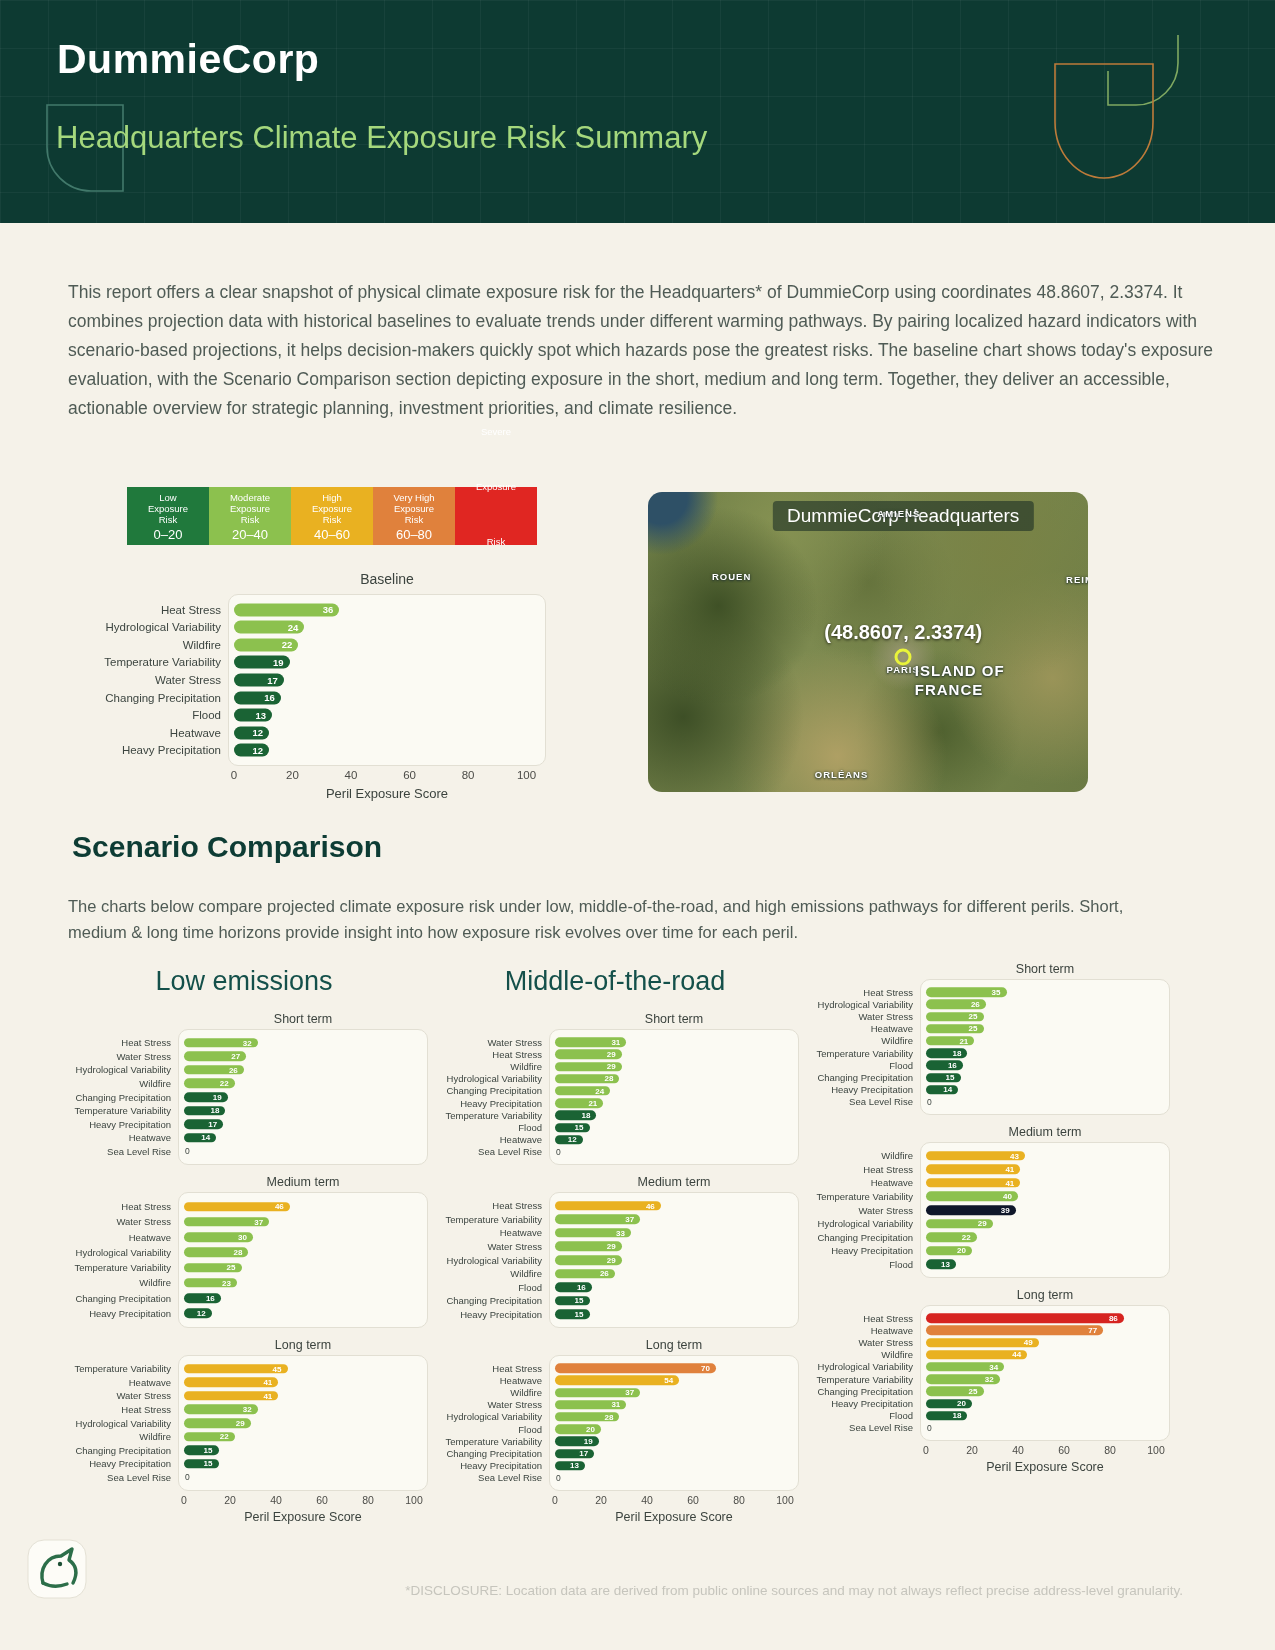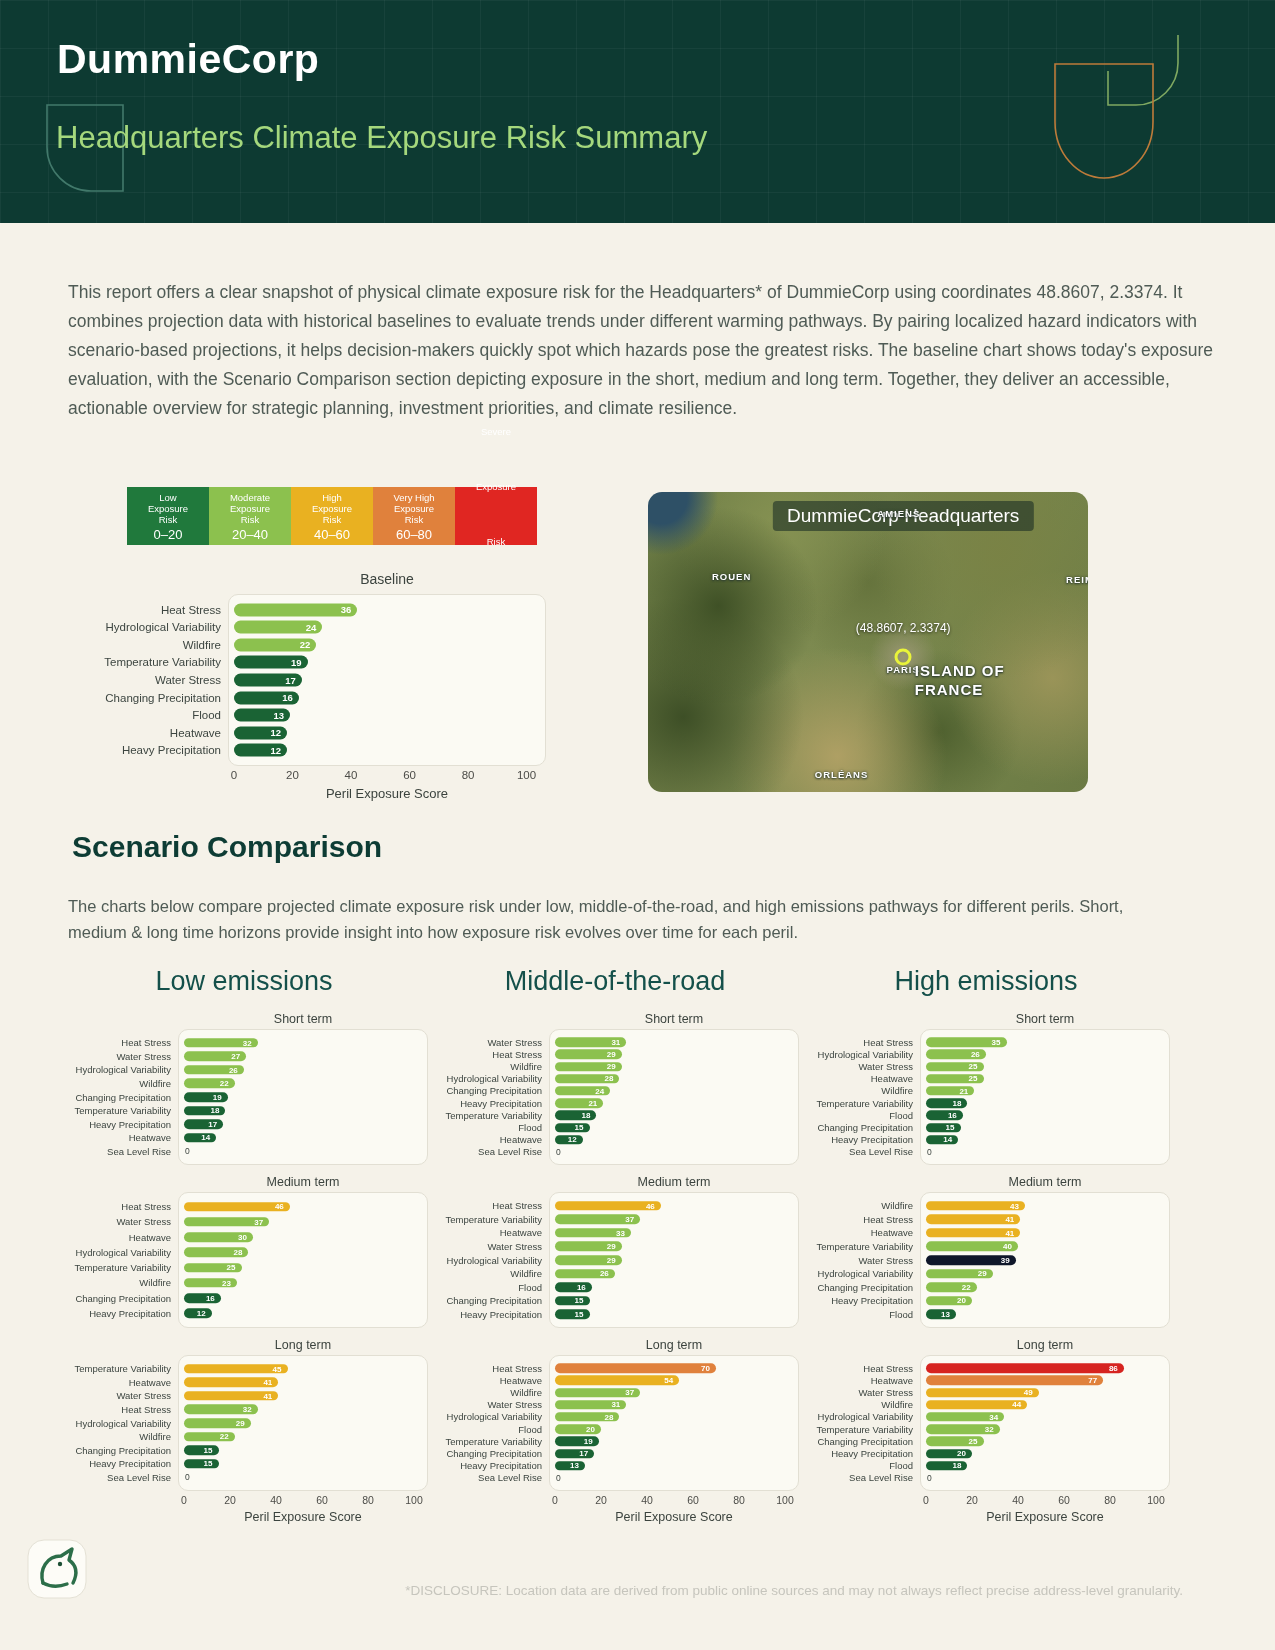--- a/index.html
+++ b/index.html
@@ -44,21 +44,21 @@
   .zero-value{position:absolute;left:7px;top:50%;transform:translateY(-50%);color:#3d4641;}
   .axis-ticks{position:relative;height:15px;margin-top:10px;}
   .tick{position:absolute;top:0;transform:translateX(-50%);color:#4c4c48;}
   .axis-label{text-align:center;color:#3b433e;}
 
   
   .chart--lg .chart-title{margin-left:160px;font-size:14px;margin-bottom:14px;margin-top:26px;}
   .chart--lg .chart-body{height:158px;}
   .chart--lg .frame-box{left:160px;}
   .chart--lg .row-label{width:160px;font-size:11.5px;}
-  .chart--lg .bar{height:13px;border-radius:7px;padding-left:18px;}
+  .chart--lg .bar{height:13px;border-radius:7px;}
   .chart--lg .bar-value{font-size:9.5px;}
   .chart--lg .axis-ticks{margin-left:160px;font-size:11.5px;}
   .chart--lg .axis-label{margin-left:160px;font-size:13px;margin-top:2px;}
 
   
   .chart--sm .chart-title{margin-left:118px;font-size:12.5px;margin-bottom:10px;}
   .chart--sm .chart-body{height:122px;}
   .chart--sm .frame-box{left:118px;}
   .chart--sm .row-label{width:118px;font-size:9.5px;}
   .chart--sm .bar{height:9.5px;border-radius:5px;}
@@ -78,22 +78,22 @@
       radial-gradient(circle at 43% 88%, rgba(184,164,104,.85) 0, rgba(184,164,104,0) 30%),
       radial-gradient(circle at 58% 55%, rgba(156,152,118,.95) 0, rgba(156,152,118,0) 11%),
       radial-gradient(circle at 80% 20%, rgba(122,130,68,.85) 0, rgba(122,130,68,0) 30%),
       radial-gradient(circle at 92% 62%, rgba(168,155,94,.75) 0, rgba(168,155,94,0) 24%),
       radial-gradient(circle at 66% 80%, rgba(72,90,42,.85) 0, rgba(72,90,42,0) 22%),
       radial-gradient(circle at 30% 12%, rgba(134,146,82,.95) 0, rgba(134,146,82,0) 26%),
       radial-gradient(circle at 50% 30%, rgba(96,110,56,.8) 0, rgba(96,110,56,0) 28%),
       linear-gradient(120deg,#6c7c45 0%,#7d8a50 40%,#74834a 70%,#6b7a44 100%);}
   .map-title{position:absolute;left:58%;top:9px;transform:translateX(-50%);white-space:nowrap;
     background:rgba(18,38,33,.55);color:#fff;font-size:19px;padding:4px 14px;border-radius:4px;}
-  .map-coords{position:absolute;left:58%;top:43%;transform:translateX(-50%);color:#fff;font-size:12px;
-    text-shadow:0 1px 3px rgba(0,0,0,.7);white-space:nowrap;}
+  .map-coords{position:absolute;left:58%;top:43%;transform:translateX(-50%);color:#fff;font-size:20px;
+    text-shadow:0 1px 3px rgba(0,0,0,.7);white-space:nowrap;font-weight:bold;}
   .map-marker{position:absolute;left:58%;top:55%;width:11px;height:11px;border:3px solid #e9f43a;
     border-radius:50%;transform:translate(-50%,-50%);}
   .map-label{position:absolute;transform:translate(-50%,-50%);color:#fff;font-weight:bold;
     letter-spacing:1px;text-shadow:0 0 3px #2a3a30,0 1px 2px #2a3a30;white-space:nowrap;}
   .map-label.city{font-size:9.5px;}
   .map-label.region{font-size:15px;white-space:normal;width:100px;text-align:left;line-height:1.25;}
 
   
   .scn-head{position:absolute;left:72px;top:830px;margin:0;font-size:30px;color:#0d3c34;font-weight:bold;}
   .scn-desc{position:absolute;left:68px;top:876px;width:1075px;font-size:16.5px;line-height:1.62;color:#4f5b55;}
@@ -768,21 +768,20 @@
             <span class="tick" style="left: calc(18.4% + 6px);">20</span>
             <span class="tick" style="left: calc(36.8% + 6px);">40</span>
             <span class="tick" style="left: calc(55.2% + 6px);">60</span>
             <span class="tick" style="left: calc(73.6% + 6px);">80</span>
             <span class="tick" style="left: calc(92% + 6px);">100</span>
           </div>
           <div class="axis-label">Peril Exposure Score</div>
         </div>
       </div>
       <div class="scn-col">
-        <div class="col-title">High emissions</div>
         <div class="chart chart--sm">
           <div class="chart-title">Short term</div>
           <div class="chart-body">
             <div class="frame-box"></div>
             <div class="chart-rows">
               <div class="chart-row">
                 <div class="row-label">Heat Stress</div>
                 <div class="row-track">
                   <div class="bar" style="width: 32.2%; background: rgb(140, 193, 78);">
                     <span class="bar-value">35</span>

